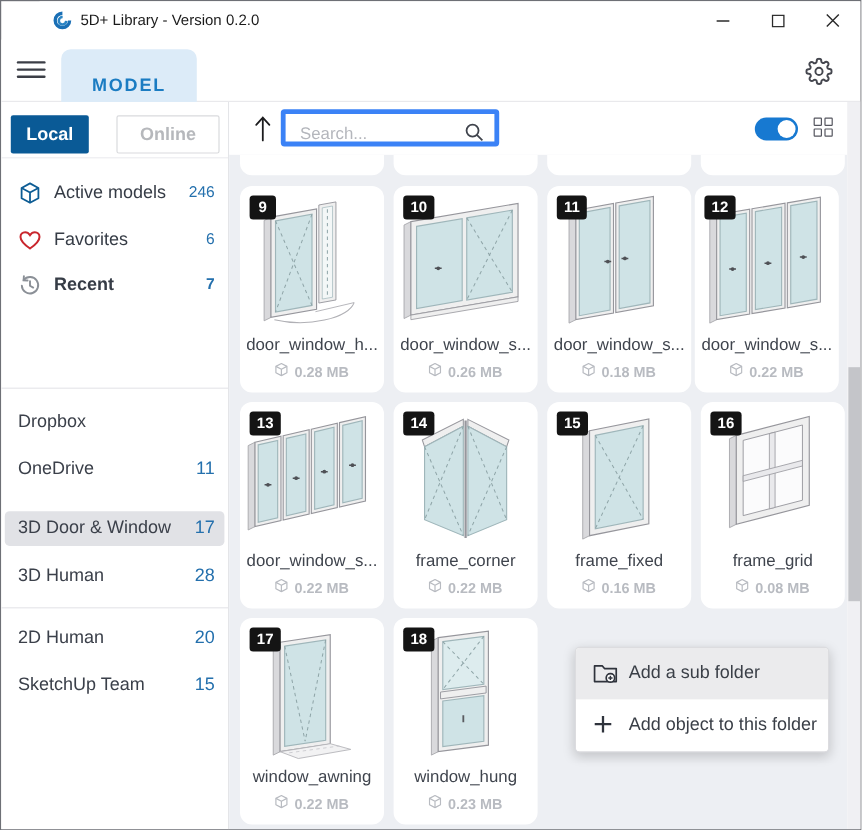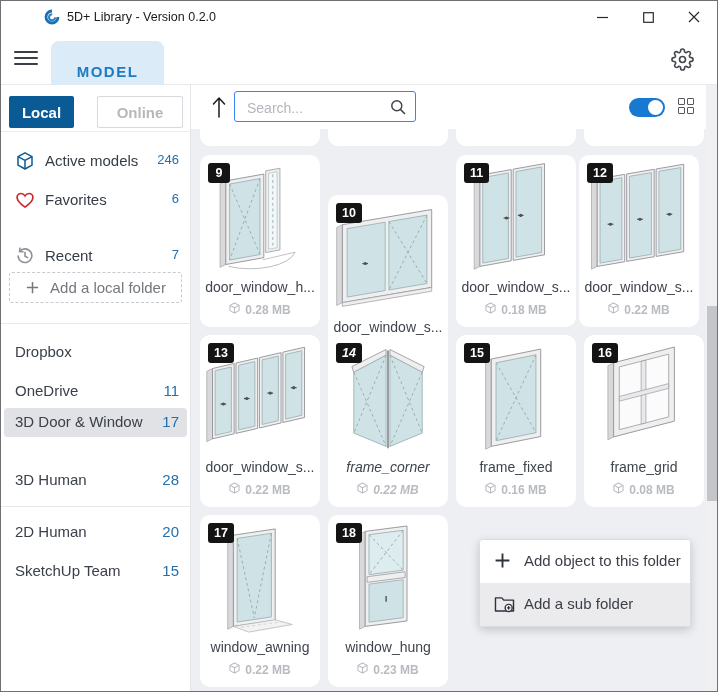--- a/index.html
+++ b/index.html
@@ -36,21 +36,21 @@
   .addfolder span{font-size:15px;}
   .side-divider{position:absolute;left:0;right:0;height:1px;background:#e7e7ea;}
   .folder-row{position:absolute;left:3px;width:183px;height:29px;border-radius:4px;cursor:pointer;}
   .folder-row.sel{background:#e1e2e6;}
   .folder-label{position:absolute;left:11px;top:5px;font-size:15px;color:#3b404a;}
   .folder-count{position:absolute;right:8px;top:5px;font-size:15px;color:#2470ad;}
 
   
   .toolbar{position:absolute;left:190px;top:84px;width:515px;height:44px;background:#fff;}
   .uparrow{position:absolute;left:18px;top:9px;width:20px;height:26px;cursor:pointer;}
-  .searchbox{position:absolute;left:43px;top:6px;width:182px;height:31px;box-sizing:border-box;border:1px solid #3b82f6;border-radius:3px;background:#fff;}
+  .searchbox{position:absolute;left:43px;top:6px;width:182px;height:31px;box-sizing:border-box;border:4px solid #3b82f6;border-radius:3px;background:#fff;}
   .searchbox input{position:absolute;left:10px;top:3px;width:135px;height:23px;border:none;outline:none;font-size:14px;color:#333;font-family:"Liberation Sans",sans-serif;background:transparent;}
   .searchbox input::placeholder{color:#b4b6bc;}
   .search-ic{position:absolute;right:9px;top:7px;width:16px;height:16px;cursor:pointer;}
   .toggle{position:absolute;left:438px;top:13px;width:36px;height:19px;border-radius:10px;background:#1779d1;cursor:pointer;}
   .toggle .knob{position:absolute;right:2px;top:2px;width:15px;height:15px;border-radius:50%;background:#fff;}
   .gridicon{position:absolute;left:487px;top:13px;width:17px;height:17px;display:grid;grid-template-columns:7px 7px;grid-template-rows:7px 7px;gap:2px;cursor:pointer;}
   .gridicon i{border:1.4px solid #55565f;border-radius:1px;box-sizing:border-box;}
 
   
   .content{position:absolute;left:190px;top:128px;width:515px;bottom:0;background:#edeff3;overflow:hidden;}
@@ -138,46 +138,40 @@
           <span class="nav-label">Active models</span>
           <span class="nav-count">246</span>
         </div>
         <div class="nav-row" style="top: 102px;">
           <span class="nav-ic"><svg width="20" height="20" viewBox="0 0 24 24" fill="none" stroke="#c9262d" stroke-width="2">
               <path d="M12 20.5 C5.4 15.8 2.5 12.4 2.5 8.9 2.5 6.2 4.6 4.2 7.1 4.2 9.2 4.2 10.9 5.4 12 7.1 13.1 5.4 14.8 4.2 16.9 4.2 19.4 4.2 21.5 6.2 21.5 8.9 21.5 12.4 18.6 15.8 12 20.5Z"></path>
             </svg></span>
           <span class="nav-label">Favorites</span>
           <span class="nav-count">6</span>
         </div>
-        <div class="nav-row" style="top: 158px;">
+        <div class="nav-row" style="top: 140px; font-weight: bold;">
           <span class="nav-ic"><svg width="20" height="20" viewBox="0 0 24 24" fill="none" stroke="#8b9097" stroke-width="1.9" stroke-linecap="round">
               <path d="M5.6 6.5 A8.2 8.2 0 1 1 3.8 12"></path>
               <polyline points="5.9,2.6 5.6,6.7 9.6,6.9" fill="none"></polyline>
               <path d="M12 7.5 12 12.2 15.2 14"></path>
             </svg></span>
           <span class="nav-label">Recent</span>
           <span class="nav-count">7</span>
         </div>
       </div>
-    <div class="addfolder">
-      <svg width="15" height="15" viewBox="0 0 16 16" fill="none" stroke="#73777e" stroke-width="1.6">
-          <path d="M8 2 V14 M2 8 H14"></path>
-        </svg>
-      <span>Add a local folder</span>
-    </div>
     <div class="side-divider" style="top:238px"></div>
     <div id="folders">
         <div class="folder-row" style="top: 253px;">
           <span class="folder-label">Dropbox</span>
         </div>
         <div class="folder-row" style="top: 292px;">
           <span class="folder-label">OneDrive</span>
           <span class="folder-count">11</span>
         </div>
-        <div class="folder-row sel" style="top: 323px;">
+        <div class="folder-row sel" style="top: 341px;">
           <span class="folder-label">3D Door &amp; Window</span>
           <span class="folder-count">17</span>
         </div>
         <div class="folder-row" style="top: 381px;">
           <span class="folder-label">3D Human</span>
           <span class="folder-count">28</span>
         </div>
         <div class="folder-row" style="top: 433px;">
           <span class="folder-label">2D Human</span>
           <span class="folder-count">20</span>
@@ -240,21 +234,21 @@
             </svg></div>
           <div class="cname">door_window_h...</div>
           <div class="csize">
             <span><svg width="11" height="12" viewBox="0 0 12 13" fill="none" stroke="#b8bbc1" stroke-width="1.1" stroke-linejoin="round">
                 <path d="M6 1 11 3.6 11 9.4 6 12 1 9.4 1 3.6 Z"></path>
                 <path d="M1 3.6 6 6.2 11 3.6 M6 6.2 6 12"></path>
               </svg></span>
             <span>0.28 MB</span>
           </div>
         </div>
-        <div class="card" style="left: 137px; top: 26px; margin-top: 40px;">
+        <div class="card" style="left: 137px; top: 26px;">
           <span class="badge">10</span>
           <div class="thumb"><svg width="112" height="114" viewBox="0 0 112 120">
               <polygon points="2,29 8,26 8,108 2,111" fill="#d9d9dc" stroke="#a8a8ad" stroke-width="0.8"></polygon>
               <polygon points="8,26 102,10 102,92 8,108" fill="#efefef" stroke="#96969c" stroke-width="1"></polygon>
               <polygon points="13,30.1 53,23.4 53,95.3 13,102.2" fill="#cfe3e6" stroke="#9fb6ba" stroke-width="1"></polygon>
               <polygon points="57,22.7 97,15.9 97,87.9 57,94.7" fill="#cfe3e6" stroke="#9fb6ba" stroke-width="1"></polygon>
               <line x1="57" y1="22.7" x2="97" y2="87.9" stroke="#8fa5a8" stroke-width="0.9" stroke-dasharray="3,3"></line>
               <line x1="97" y1="15.9" x2="57" y2="94.7" stroke="#8fa5a8" stroke-width="0.9" stroke-dasharray="3,3"></line>
               <g stroke="#4f5156" stroke-width="1.3">
                 <line x1="29" y1="66.9" x2="35" y2="66.9"></line>
@@ -360,21 +354,21 @@
             </svg></div>
           <div class="cname">door_window_s...</div>
           <div class="csize">
             <span><svg width="11" height="12" viewBox="0 0 12 13" fill="none" stroke="#b8bbc1" stroke-width="1.1" stroke-linejoin="round">
                 <path d="M6 1 11 3.6 11 9.4 6 12 1 9.4 1 3.6 Z"></path>
                 <path d="M1 3.6 6 6.2 11 3.6 M6 6.2 6 12"></path>
               </svg></span>
             <span>0.22 MB</span>
           </div>
         </div>
-        <div class="card" style="left: 137px; top: 206px; font-style: italic;">
+        <div class="card" style="left: 137px; top: 206px;">
           <span class="badge">14</span>
           <div class="thumb"><svg width="112" height="114" viewBox="0 0 112 120">
               <polygon points="18,28 54,10 54,16 20,34" fill="#efefef" stroke="#96969c" stroke-width="0.9"></polygon>
               <polygon points="58,10 94,28 92,34 58,16" fill="#efefef" stroke="#96969c" stroke-width="0.9"></polygon>
               <polygon points="20,34 54,16 54,112 20,98" fill="#cfe3e6" stroke="#9fb6ba" stroke-width="1"></polygon>
               <polygon points="58,16 92,34 92,98 58,112" fill="#cfe3e6" stroke="#9fb6ba" stroke-width="1"></polygon>
               <line x1="20" y1="34" x2="54" y2="112" stroke="#8fa5a8" stroke-width="0.9" stroke-dasharray="3,3"></line>
               <line x1="54" y1="16" x2="20" y2="98" stroke="#8fa5a8" stroke-width="0.9" stroke-dasharray="3,3"></line>
               <line x1="58" y1="16" x2="92" y2="98" stroke="#8fa5a8" stroke-width="0.9" stroke-dasharray="3,3"></line>
               <line x1="92" y1="34" x2="58" y2="112" stroke="#8fa5a8" stroke-width="0.9" stroke-dasharray="3,3"></line>
@@ -467,29 +461,29 @@
           </div>
         </div>
       </div>
   </div>
 
   <div class="scrolltrack">
     <div class="scrollthumb"></div>
   </div>
 
   <div class="ctxmenu" id="ctxmenu">
-      <div class="ctxitem">
-        <span class="ctxicon"><svg width="17" height="17" viewBox="0 0 16 16" fill="none" stroke="currentColor" stroke-width="1.8">
-            <path d="M8 1.5 V14.5 M1.5 8 H14.5"></path>
-          </svg></span>
-        <span class="ctxlabel">Add object to this folder</span>
-      </div>
       <div class="ctxitem hl">
         <span class="ctxicon"><svg width="21" height="19" viewBox="0 0 22 20" fill="none" stroke="currentColor" stroke-width="1.5" stroke-linejoin="round">
             <path d="M1.5 3 H8.2 L10.2 5.4 H20.5 V16.8 H1.5 Z"></path>
             <circle cx="15.4" cy="13.6" r="3.7" fill="#fff"></circle>
             <path d="M15.4 11.7 V15.5 M13.5 13.6 H17.3" stroke-width="1.3"></path>
           </svg></span>
         <span class="ctxlabel">Add a sub folder</span>
       </div>
+      <div class="ctxitem">
+        <span class="ctxicon"><svg width="17" height="17" viewBox="0 0 16 16" fill="none" stroke="currentColor" stroke-width="1.8">
+            <path d="M8 1.5 V14.5 M1.5 8 H14.5"></path>
+          </svg></span>
+        <span class="ctxlabel">Add object to this folder</span>
+      </div>
     </div>
 
 </div>
 
 </body></html>

